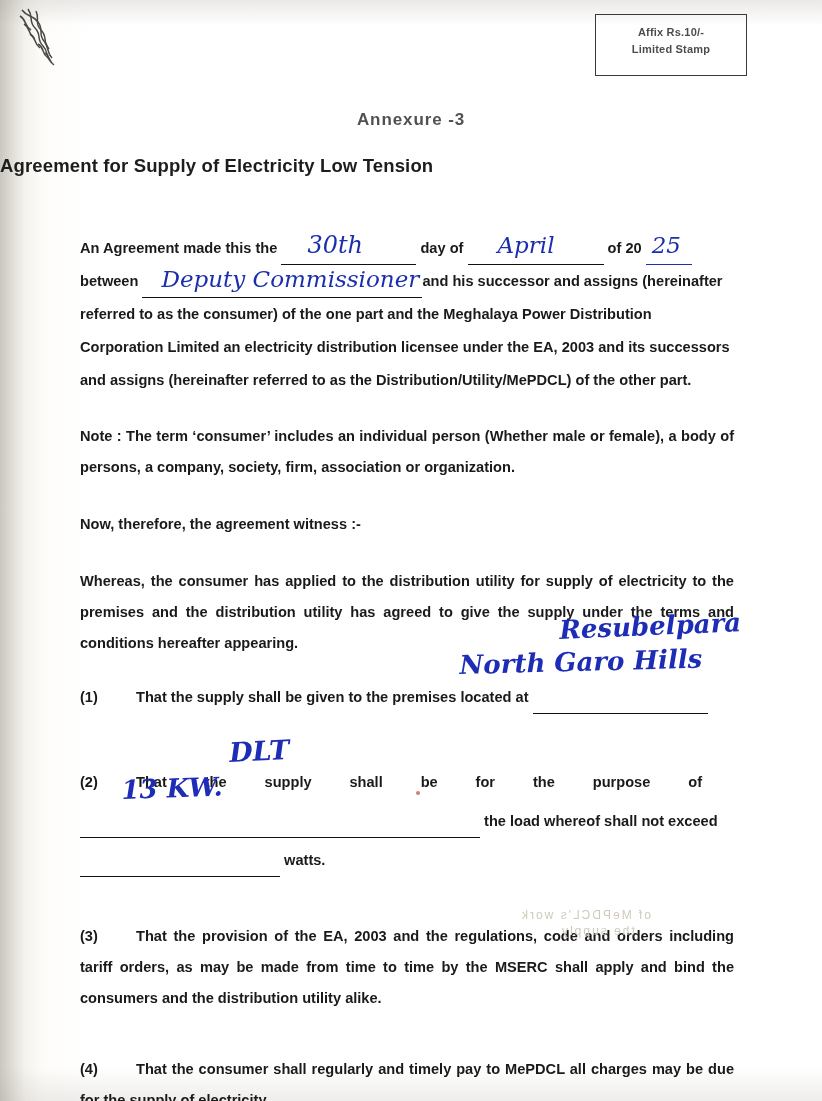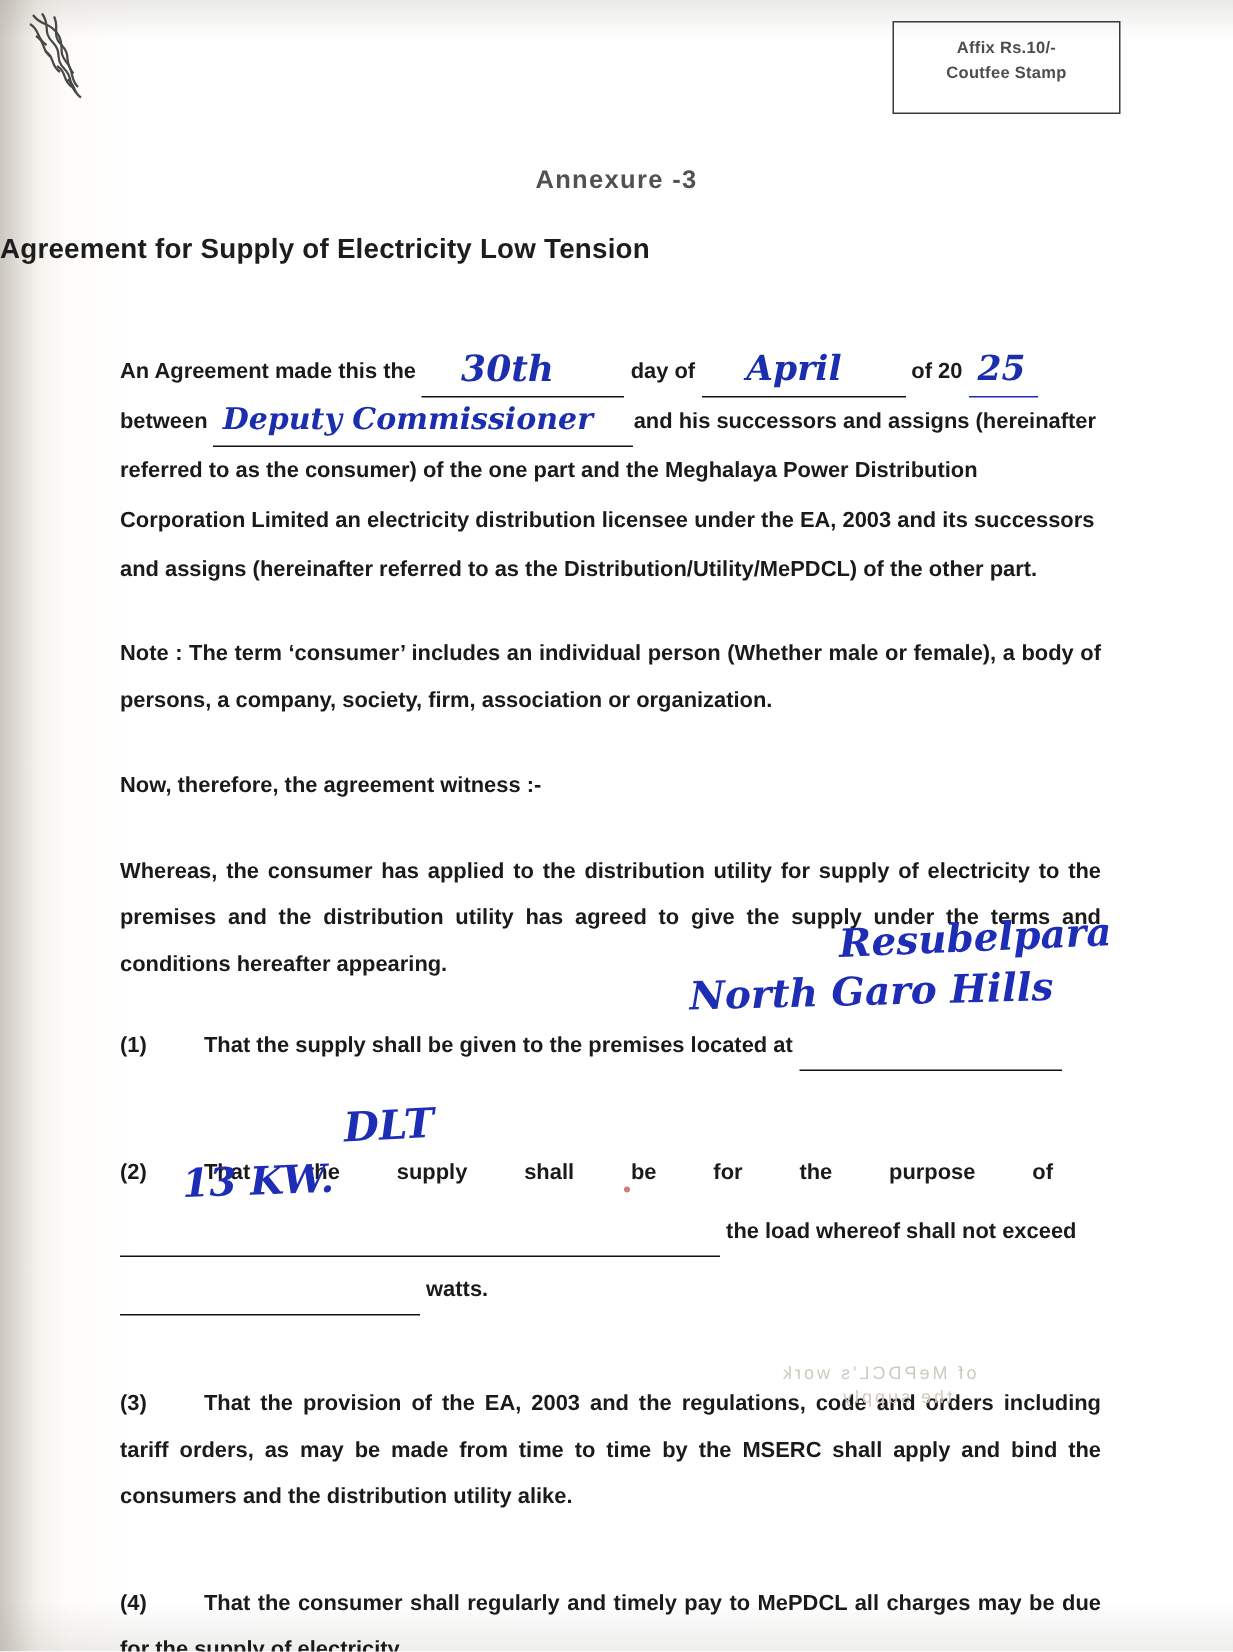--- a/index.html
+++ b/index.html
@@ -113,21 +113,21 @@
     width: 56px;
     font-weight: 700;
   }
   .indent-line { display: block; }
 
   
   .hand {
     font-family: "DejaVu Serif", serif;
     font-style: italic;
     color: #1b2fae;
-    font-weight: 700;
+    font-weight: 400;
     white-space: nowrap;
     margin-top: 48px;
   }
   .ul {
     display: inline-block;
     border-bottom: 1.3px solid #111;
     text-align: center;
     vertical-align: bottom;
     position: relative;
   }
@@ -176,21 +176,21 @@
       <path d="M2 8 C9 12, 6 18, 13 22"></path>
       <path d="M6 16 C13 20, 9 25, 16 30"></path>
       <path d="M12 26 C19 30, 15 35, 22 40"></path>
       <path d="M20 36 C27 40, 23 45, 30 50"></path>
       <path d="M27 45 C33 49, 30 53, 36 57"></path>
     </g>
   </svg>
 
   <div class="stamp-box">
     <div>Affix Rs.10/-</div>
-    <div>Coutfee Stamp</div>
+    <div>Limited Stamp</div>
   </div>
 
   <div class="annexure">Annexure -3</div>
   <div class="doc-title">Agreement for Supply of Electricity Low Tension</div>
 
   <div class="body-wrap">
 
     <p class="para" style="line-height:33px;">
       <span>An Agreement made this the</span>
       <span class="ul" style="width:135px;height:26px;">
@@ -200,22 +200,22 @@
       <span class="ul" style="width:136px;height:26px;">
         <span class="hand" style="font-size:23px;position:absolute;left:30px;bottom:2px;">April</span>
       </span>
       <span>of 20</span>
       <span class="ul" style="width:46px;height:26px;border-bottom:1.3px solid #1d2db5;">
         <span class="hand" style="font-size:23px;position:absolute;left:6px;bottom:2px;">25</span>
       </span>
       <br>
       <span>between</span>
       <span class="ul" style="width:280px;height:28px;">
-        <span class="hand" style="font-size:20px;position:absolute;left:6px;bottom:1px;">Deputy Commissioner</span>
-      </span><span>and his successors and assigns (hereinafter</span>
+        <span class="hand" style="font-size:23px;position:absolute;left:19px;bottom:1px;">Deputy Commissioner</span>
+      </span><span>and his successor and assigns (hereinafter</span>
       <span class="indent-line" style="text-align:justify;">referred to as the consumer) of the one part and the Meghalaya Power Distribution</span>
       <span class="indent-line">Corporation Limited an electricity distribution licensee under the EA, 2003 and its successors</span>
       <span class="indent-line">and assigns (hereinafter referred to as the Distribution/Utility/MePDCL) of the other part.</span>
     </p>
 
     <p class="para" style="margin-top:24px;">Note : The term ‘consumer’ includes an individual person (Whether male or female), a body of persons, a company, society, firm, association or organization.</p>
 
     <p class="para" style="margin-top:26px;margin-bottom:26px;">Now, therefore, the agreement witness :-</p>
 
     <p class="para" style="margin-top:26px;">Whereas, the consumer has applied to the distribution utility for supply of electricity to the premises and the distribution utility has agreed to give the supply under the terms and conditions hereafter appearing.</p>

